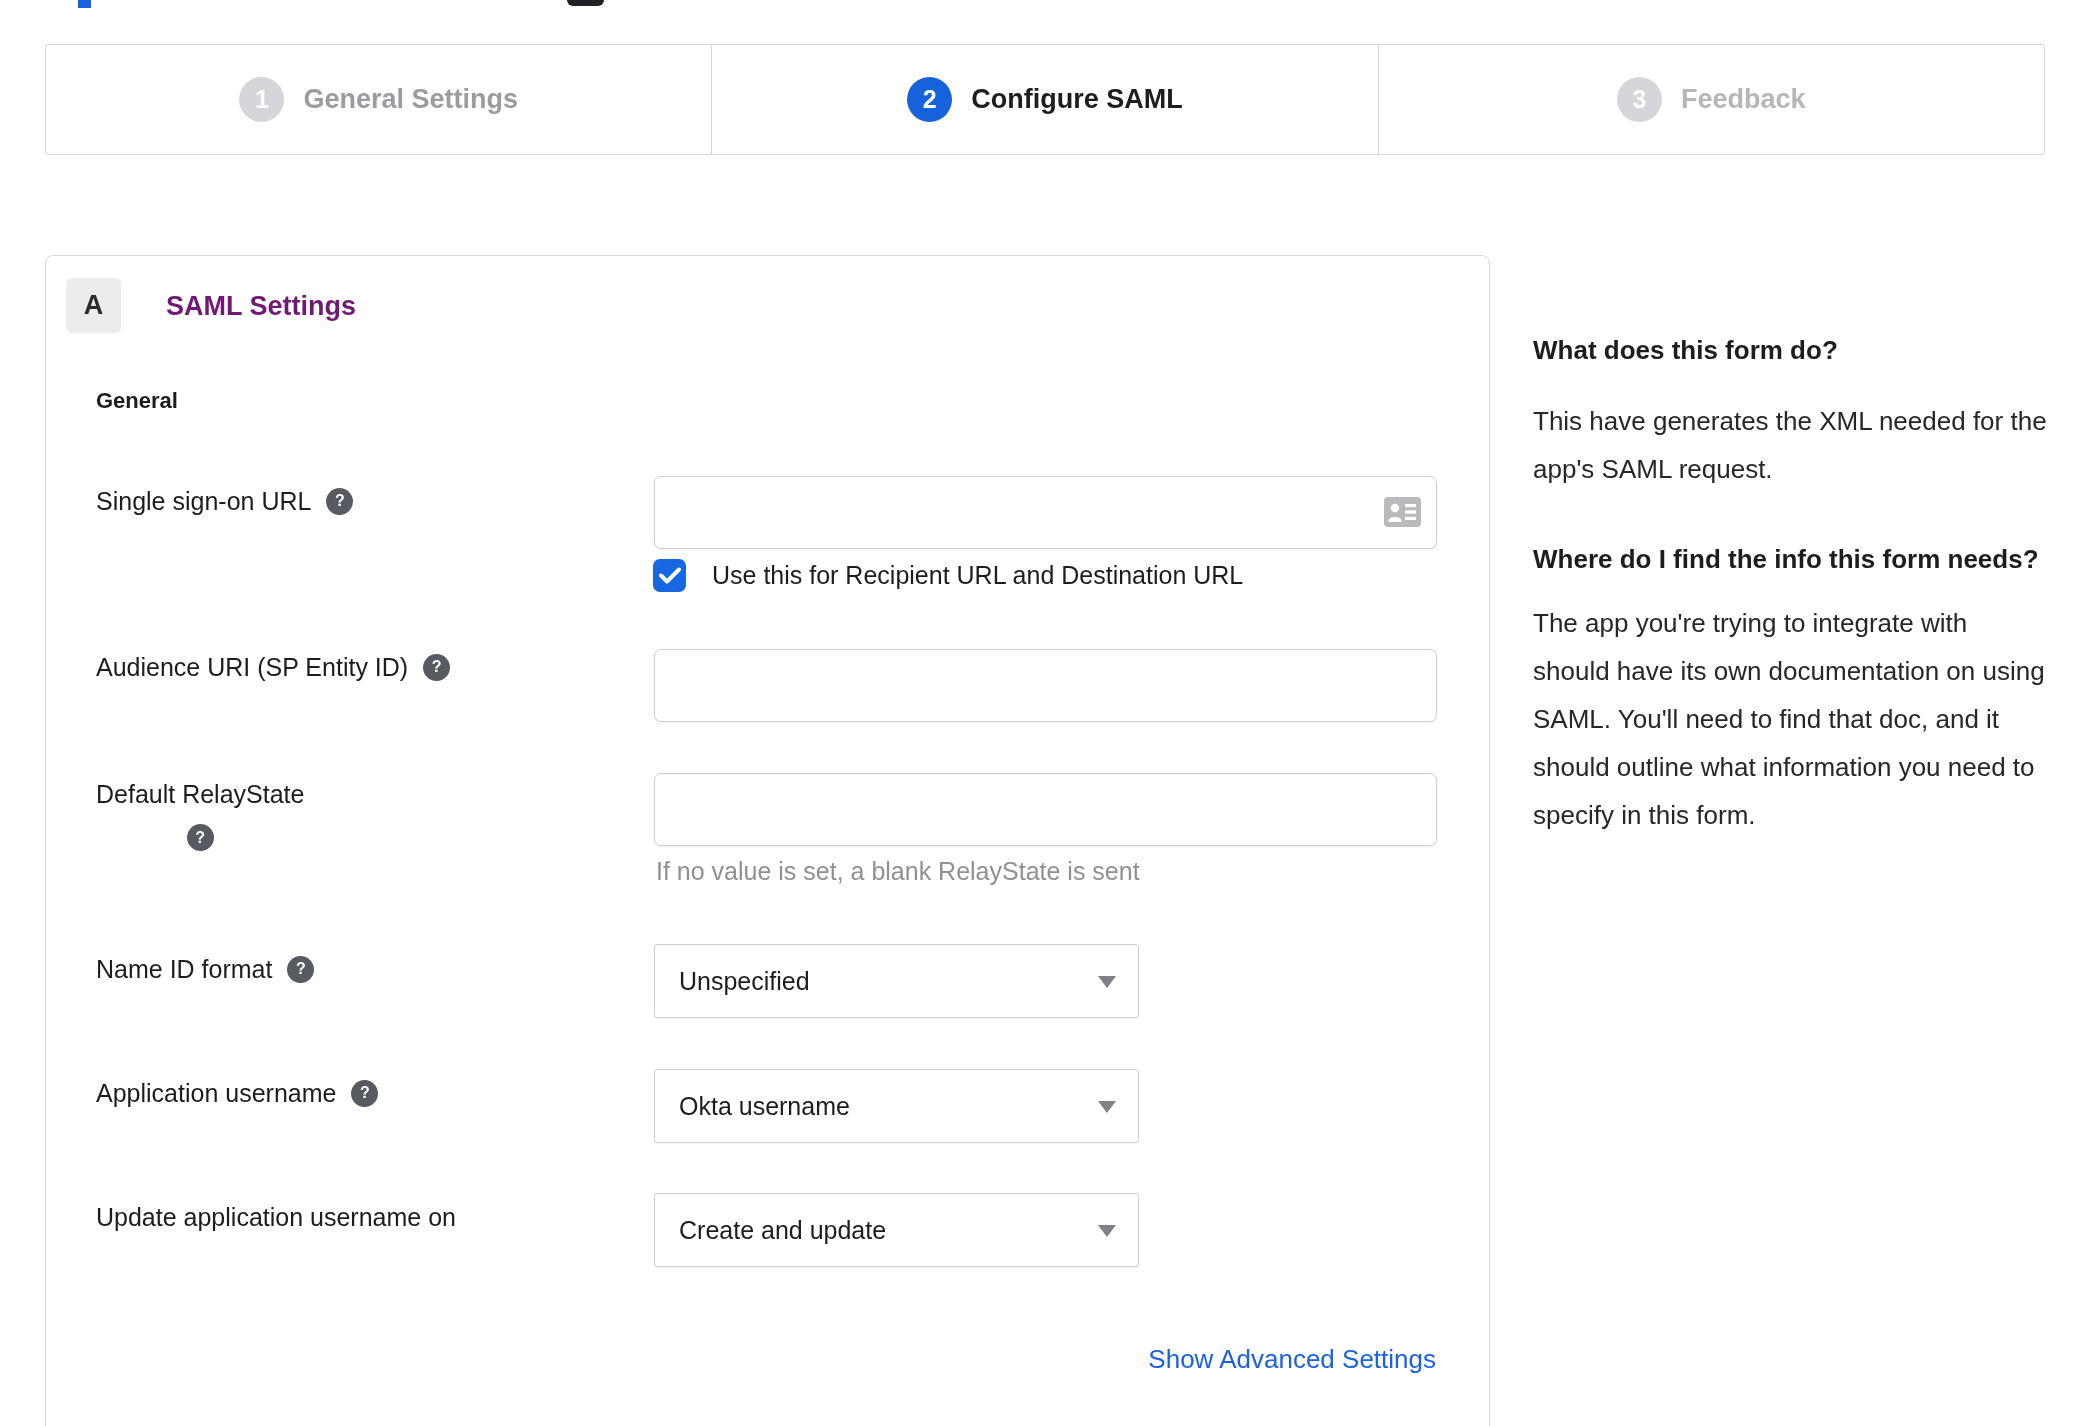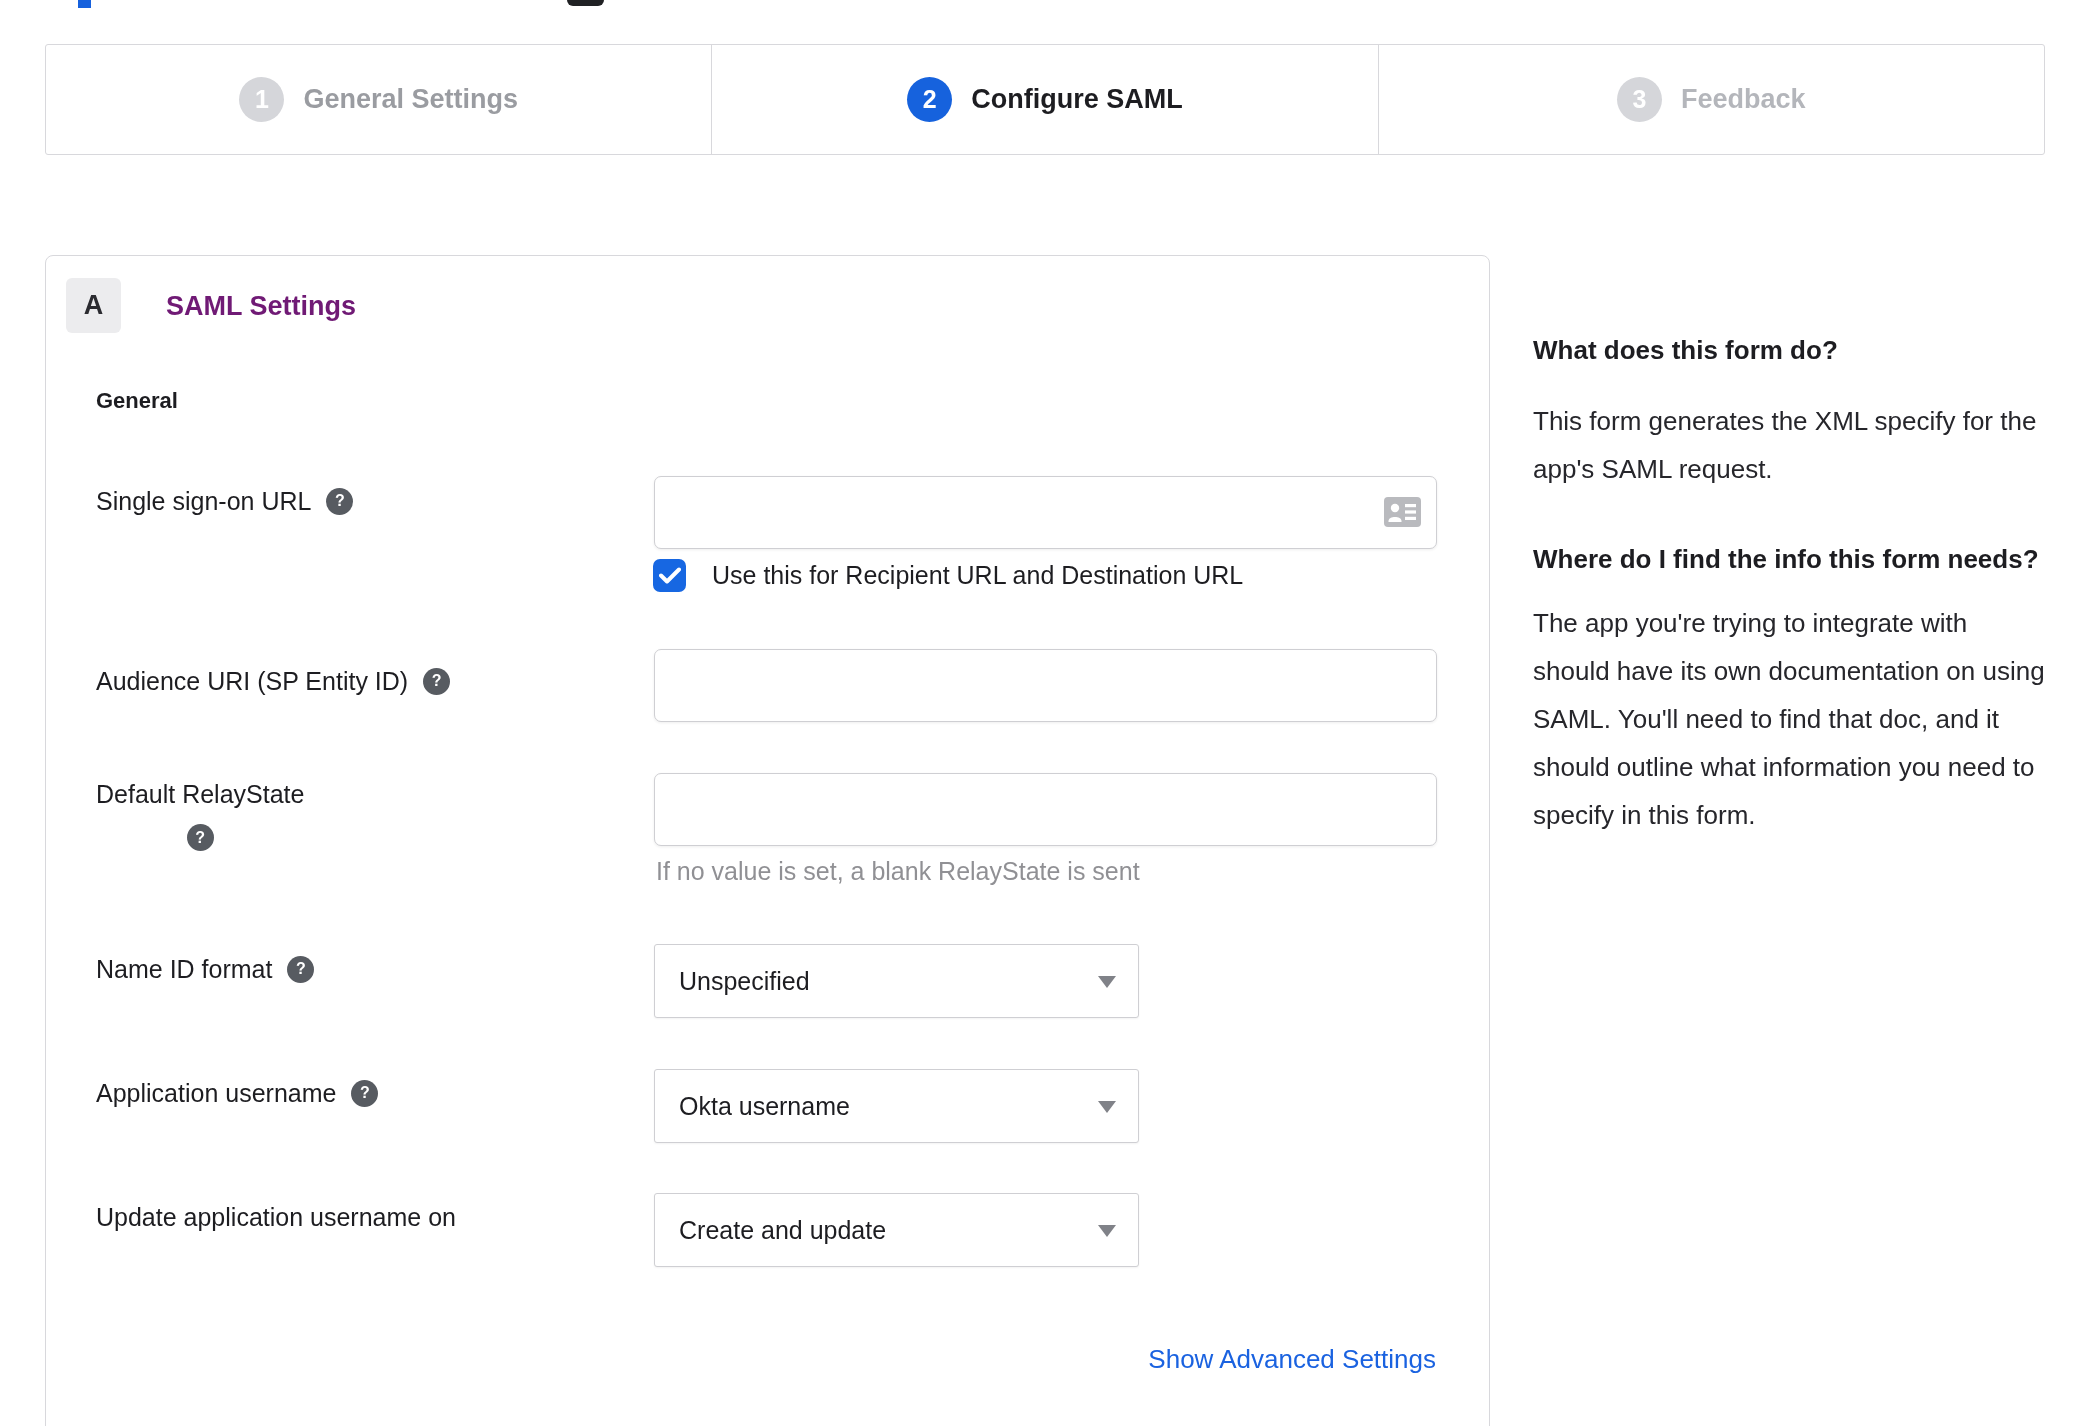--- a/index.html
+++ b/index.html
@@ -116,21 +116,21 @@
       </svg>
     </div>
 
     <div class="checkbox">
       <svg width="22" height="17" viewBox="0 0 22 17">
         <polyline points="2,8.5 8,14.5 20,2.5" fill="none" stroke="#ffffff" stroke-width="4" stroke-linecap="round" stroke-linejoin="round"></polyline>
       </svg>
     </div>
     <div class="checkbox-label">Use this for Recipient URL and Destination URL</div>
 
-    <div class="field-label" style="top:409px;">
+    <div class="field-label" style="top:395px;">
       <span>Audience URI (SP Entity ID)</span>
       <span class="help-icon">?</span>
     </div>
     <input class="text-input" style="top: 393px;" type="text" value="">
 
     <div class="field-label" style="top:524px;flex-direction:column;">
       <span>Default RelayState</span>
       <span class="help-icon">?</span>
     </div>
     <input class="text-input" style="top: 517px;" type="text" value="">
@@ -161,21 +161,21 @@
       <span>Create and update</span>
       <span class="caret"></span>
     </div>
 
     <a class="adv-link">Show Advanced Settings</a>
   </div>
 
   <div class="sidebar">
     <div class="sec1">
       <h3>What does this form do?</h3>
-      <p>This form generates the XML specify for the app's SAML request.</p>
+      <p>This have generates the XML needed for the app's SAML request.</p>
     </div>
     <div class="sec2">
       <h3>Where do I find the info this form needs?</h3>
       <p>The app you're trying to integrate with should have its own documentation on using SAML. You'll need to find that doc, and it should outline what information you need to specify in this form.</p>
     </div>
   </div>
 
 </div>
 
 </body></html>

